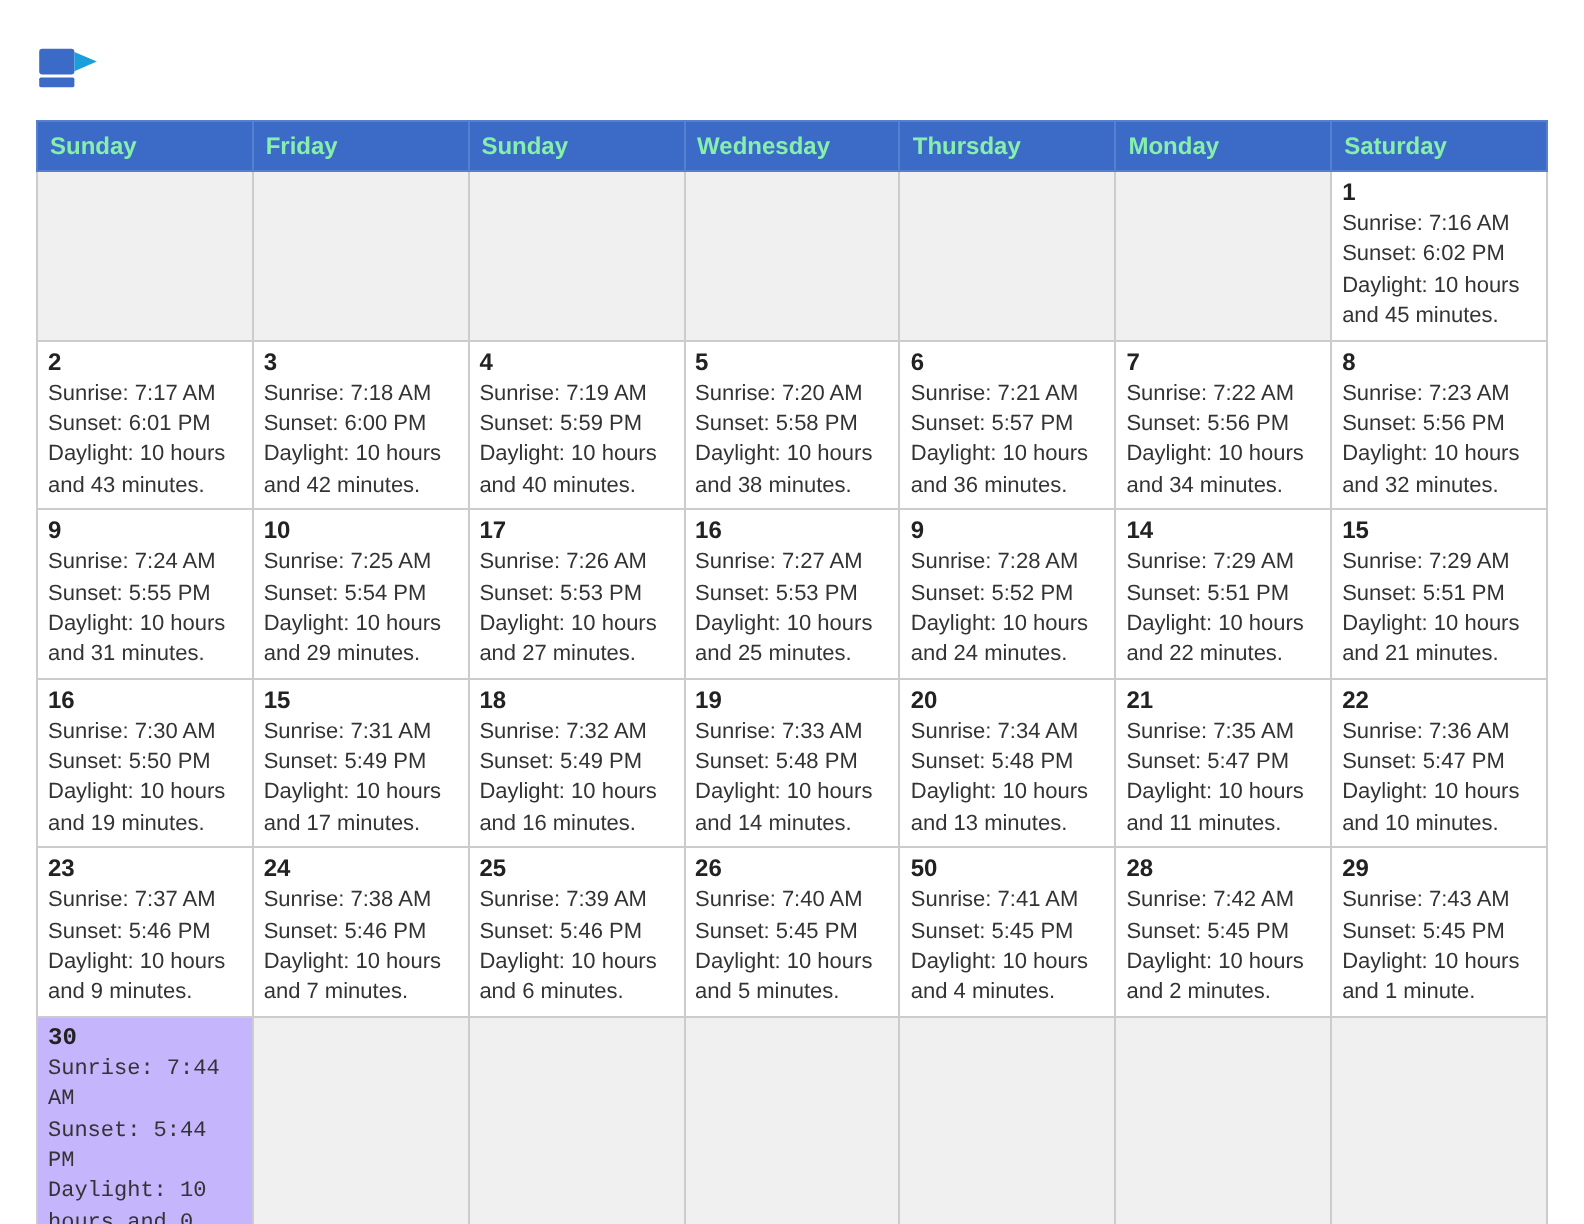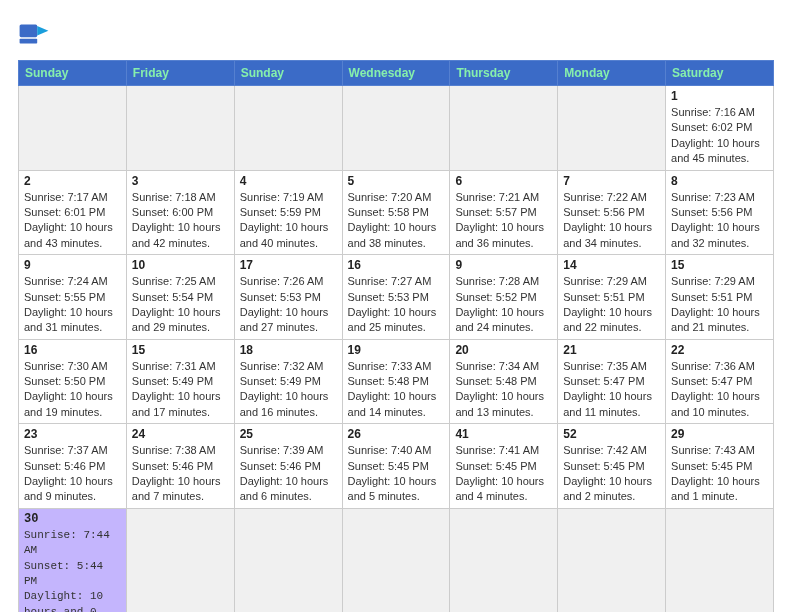--- a/index.html
+++ b/index.html
@@ -246,25 +246,25 @@
           </td>
           <td>
             <span class="day-num">25</span>
             <div class="day-info">Sunrise: 7:39 AM<br>Sunset: 5:46 PM<br>Daylight: 10 hours and 6 minutes.</div>
           </td>
           <td>
             <span class="day-num">26</span>
             <div class="day-info">Sunrise: 7:40 AM<br>Sunset: 5:45 PM<br>Daylight: 10 hours and 5 minutes.</div>
           </td>
           <td>
-            <span class="day-num">41</span>
+            <span class="day-num">50</span>
             <div class="day-info">Sunrise: 7:41 AM<br>Sunset: 5:45 PM<br>Daylight: 10 hours and 4 minutes.</div>
           </td>
           <td>
-            <span class="day-num">52</span>
+            <span class="day-num">28</span>
             <div class="day-info">Sunrise: 7:42 AM<br>Sunset: 5:45 PM<br>Daylight: 10 hours and 2 minutes.</div>
           </td>
           <td>
             <span class="day-num">29</span>
             <div class="day-info">Sunrise: 7:43 AM<br>Sunset: 5:45 PM<br>Daylight: 10 hours and 1 minute.</div>
           </td>
         </tr>
         <tr class="last-row">
           <td class="has-data">
             <span class="day-num">30</span>

